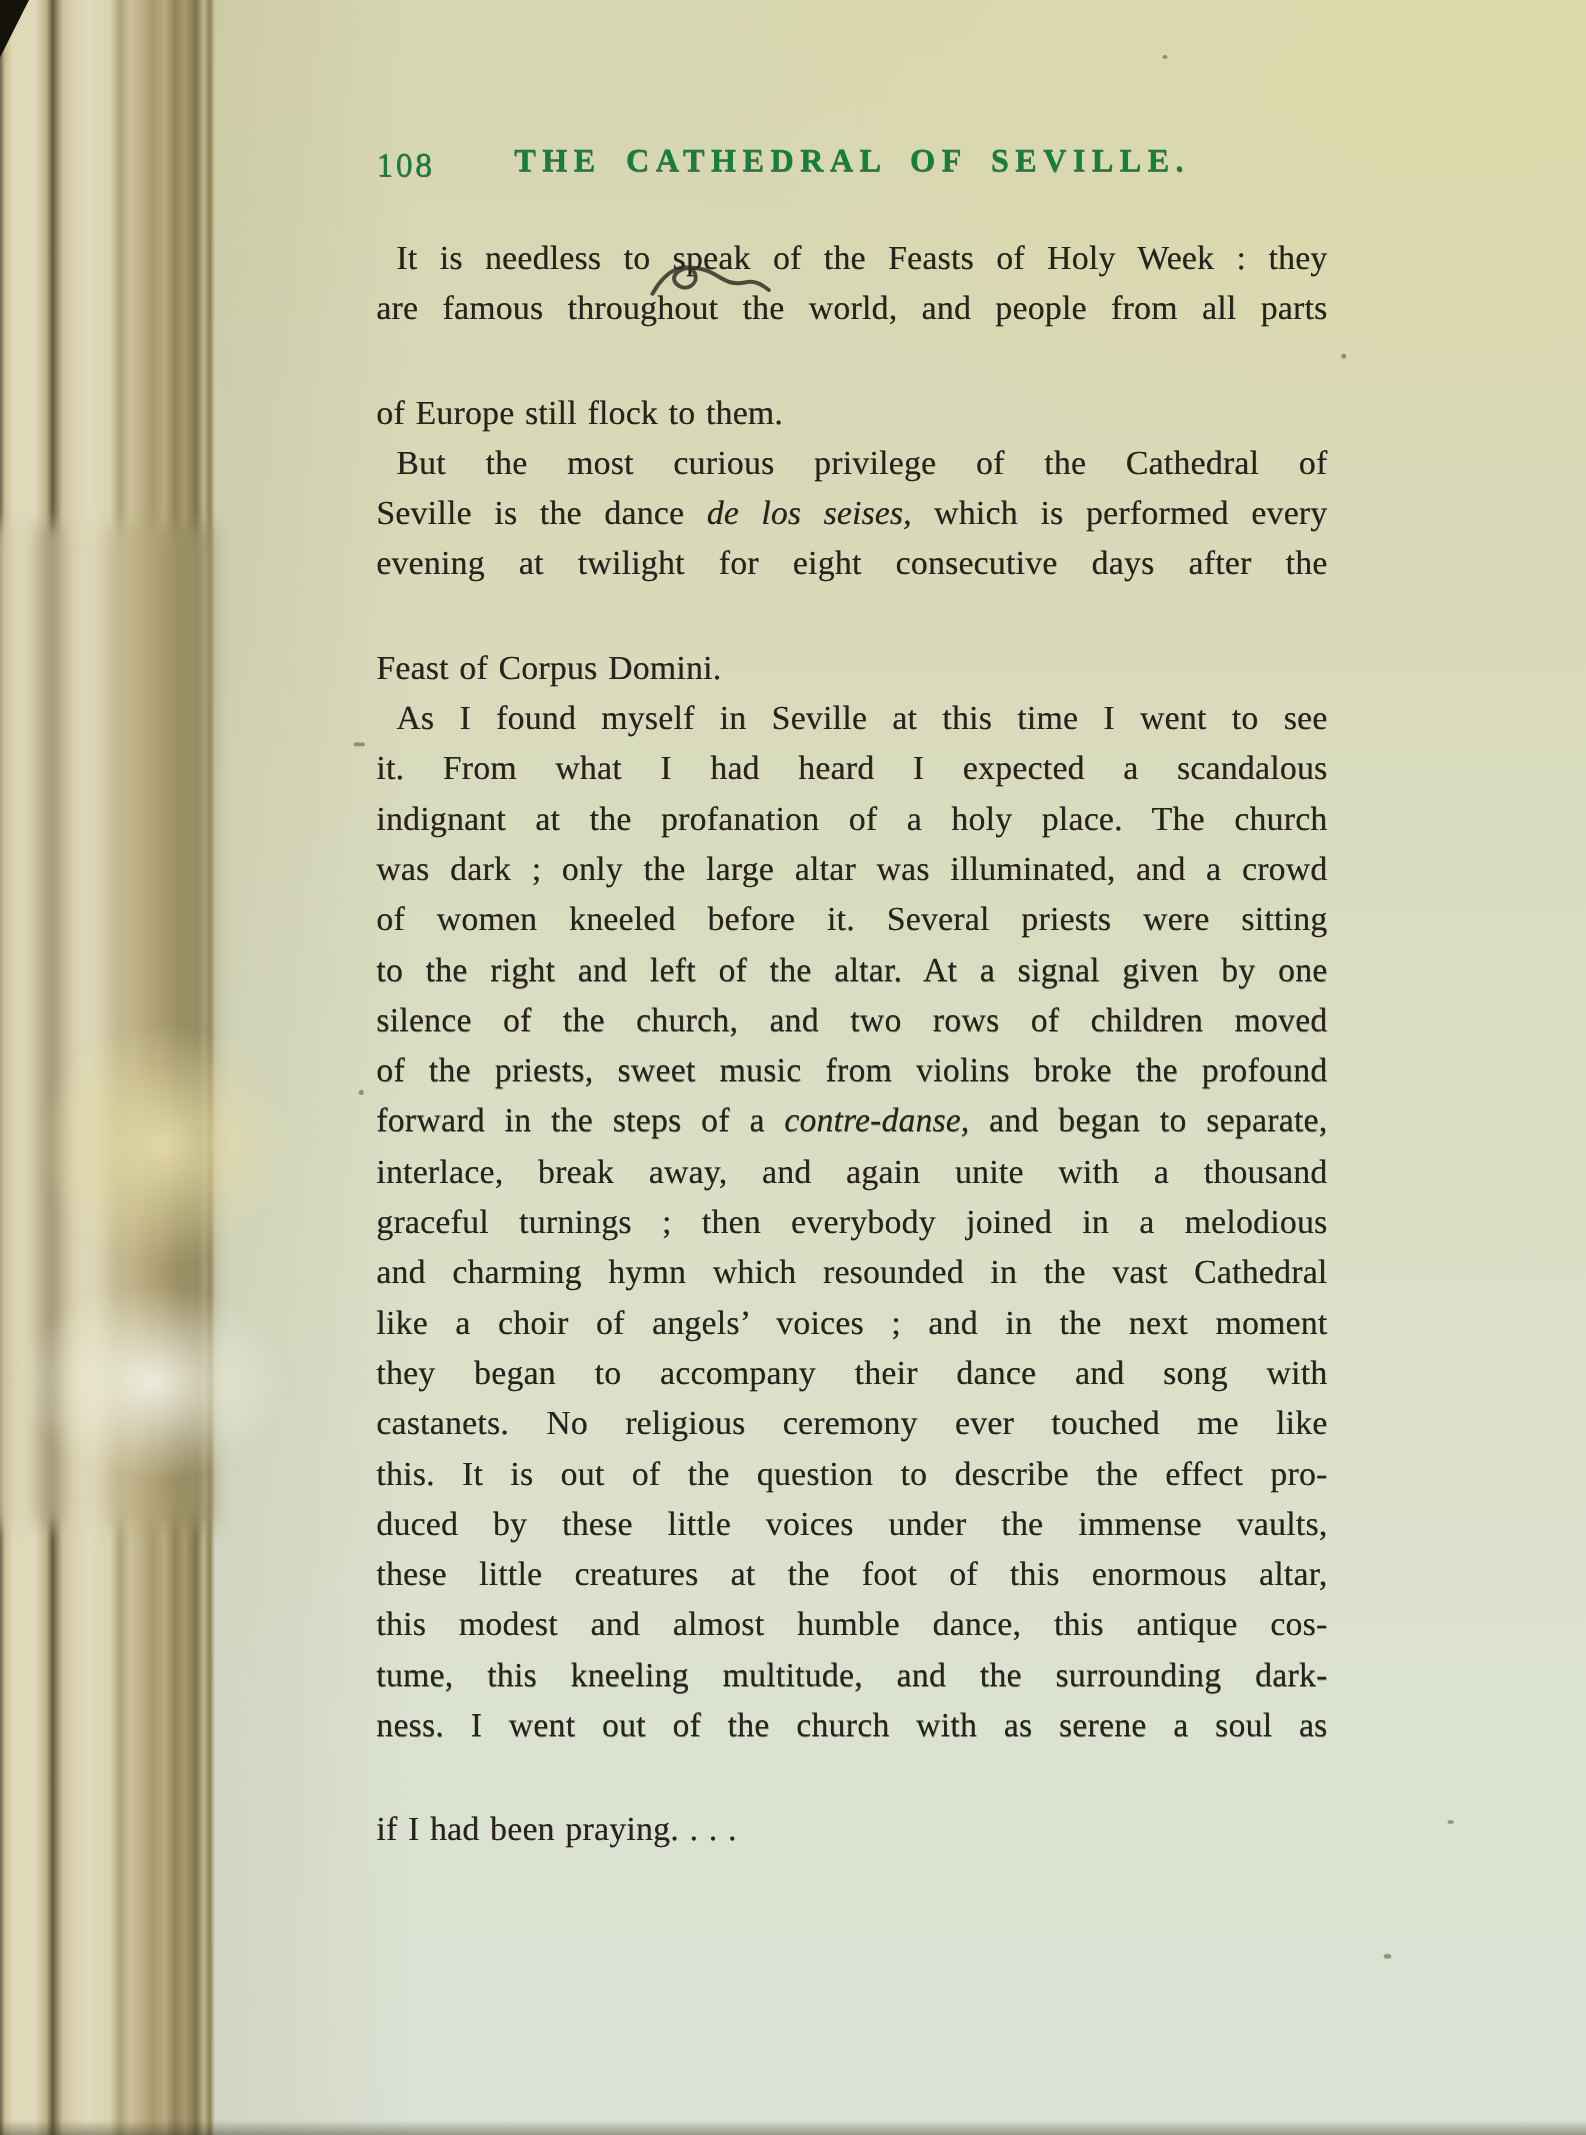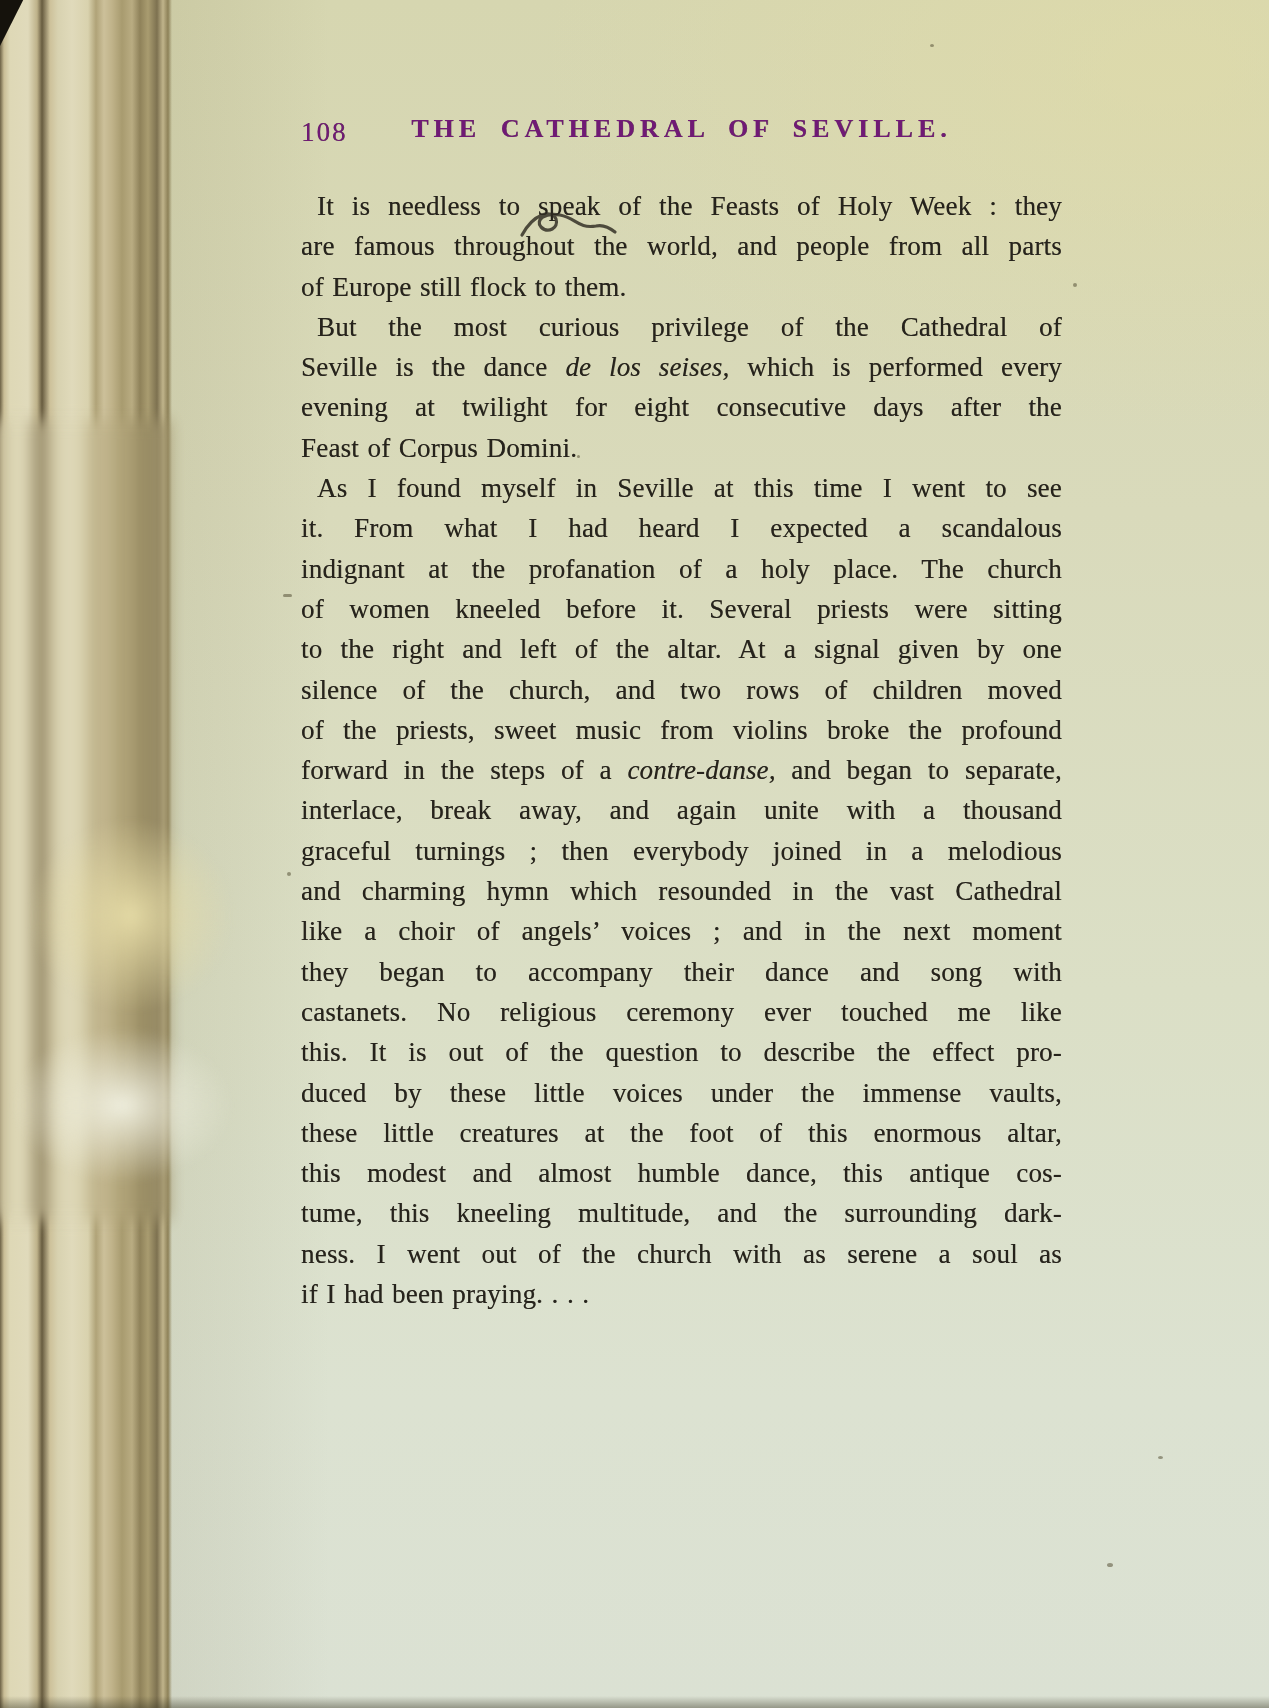--- a/index.html
+++ b/index.html
@@ -47,21 +47,21 @@
   .corner-wedge{
     position:absolute;left:0;top:0;width:40px;height:46px;background:#15120c;
     clip-path:polygon(0 0,58% 0,0 100%);
   }
   .bottom-shade{
     position:absolute;left:0;bottom:0;width:100%;height:12px;
     background:linear-gradient(180deg, rgba(0,0,0,0), rgba(52,50,32,0.42));
   }
   .page-header{
     position:absolute;left:301px;top:114px;width:761px;height:42px;
-    color:#701a75;
+    color:#15803d;
   }
   .page-number{
     position:absolute;left:0;top:3px;font-size:27px;letter-spacing:2px;
     text-shadow:0.3px 0.3px 0.4px rgba(40,35,25,0.65);
   }
   .running-title{
     position:absolute;left:0;top:0;width:100%;text-align:center;
     font-size:26px;font-weight:bold;letter-spacing:5px;word-spacing:8px;
     text-shadow:0.3px 0.3px 0.4px rgba(40,35,25,0.6);
   }
@@ -69,21 +69,21 @@
     position:absolute;left:301px;top:186px;width:761px;
     color:#26231c;
     text-shadow:0.3px 0.3px 0.4px rgba(45,40,28,0.55);
   }
   .line{
     font-size:27px;line-height:40.3px;height:40.3px;
     text-align:justify;text-align-last:justify;
     word-spacing:1.5px;letter-spacing:0.2px;overflow:visible;
   }
   .line.first{text-indent:16px;}
-  .line.last{text-align-last:left;}
+  .line.last{text-align-last:left;margin-top:43px;}
   .line em{font-style:italic;letter-spacing:0.1px;}
   .speck{position:absolute;background:rgba(88,82,56,0.55);border-radius:50%;}
   .ink-squiggle{position:absolute;left:518px;top:205px;width:102px;height:44px;}
 </style>
 </head>
 <body>
 
 <div class="paper"></div>
 
 <div class="gutter"></div>
@@ -102,20 +102,21 @@
     <div class="line first"><span>It is needless to speak of the Feasts of Holy Week : they</span></div>
     <div class="line"><span>are famous throughout the world, and people from all parts</span></div>
     <div class="line last"><span>of Europe still flock to them.</span></div>
     <div class="line first"><span>But the most curious privilege of the Cathedral of</span></div>
     <div class="line"><span>Seville is the dance </span><em>de los seises,</em><span> which is performed every</span></div>
     <div class="line"><span>evening at twilight for eight consecutive days after the</span></div>
     <div class="line last"><span>Feast of Corpus Domini.</span></div>
     <div class="line first"><span>As I found myself in Seville at this time I went to see</span></div>
     <div class="line"><span>it.  From what I had heard I expected a scandalous</span></div>
     <div class="line"><span>indignant at the profanation of a holy place.  The church</span></div>
+    <div class="line"><span>was dark ; only the large altar was illuminated, and a crowd</span></div>
     <div class="line"><span>of women kneeled before it.  Several priests were sitting</span></div>
     <div class="line"><span>to the right and left of the altar.  At a signal given by one</span></div>
     <div class="line"><span>silence of the church, and two rows of children moved</span></div>
     <div class="line"><span>of the priests, sweet music from violins broke the profound</span></div>
     <div class="line"><span>forward in the steps of a </span><em>contre-danse,</em><span> and began to separate,</span></div>
     <div class="line"><span>interlace, break away, and again unite with a thousand</span></div>
     <div class="line"><span>graceful turnings ; then everybody joined in a melodious</span></div>
     <div class="line"><span>and charming hymn which resounded in the vast Cathedral</span></div>
     <div class="line"><span>like a choir of angels’ voices ; and in the next moment</span></div>
     <div class="line"><span>they began to accompany their dance and song with</span></div>

